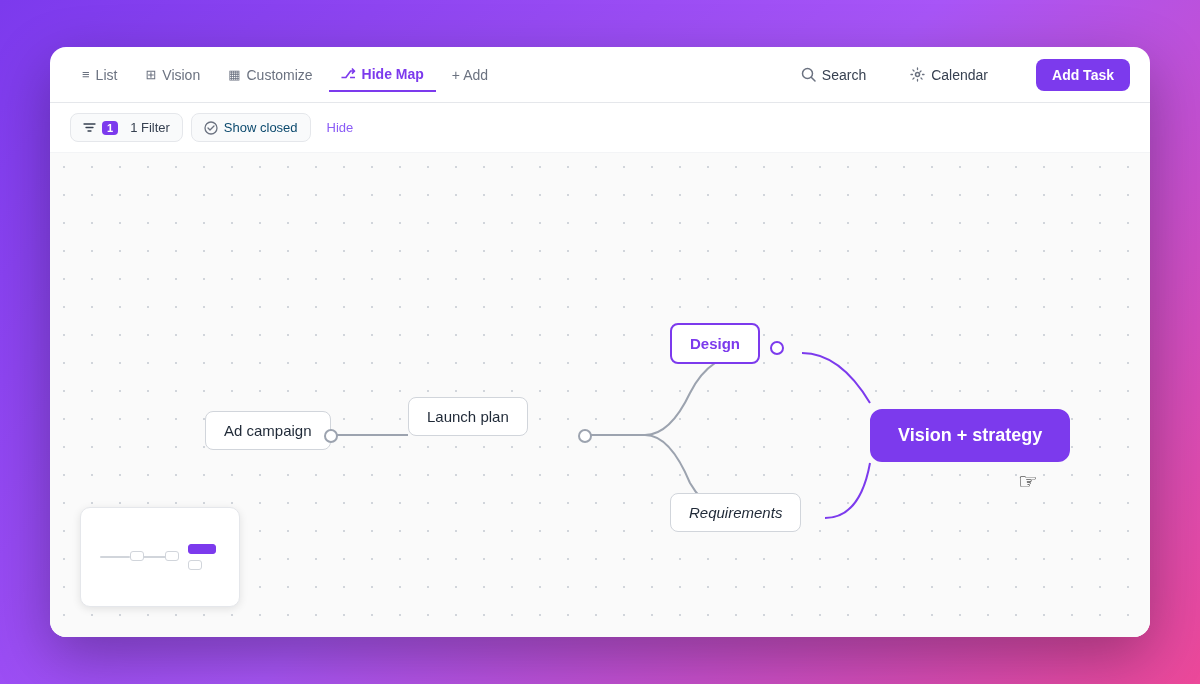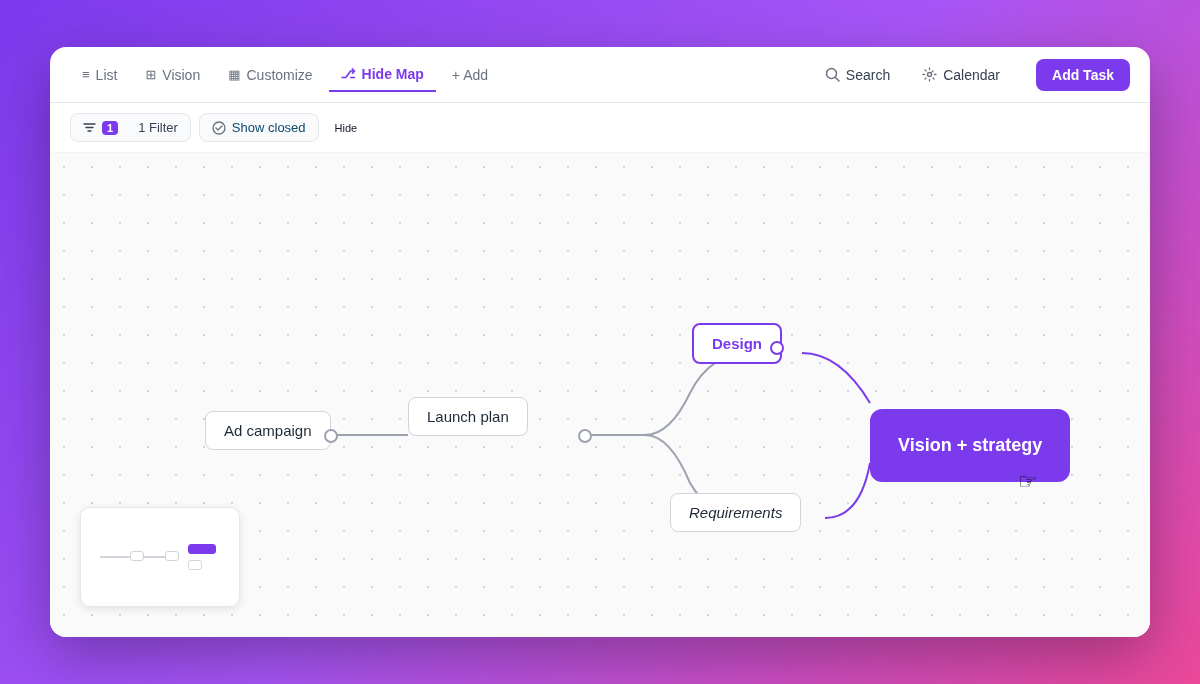--- a/index.html
+++ b/index.html
@@ -53,21 +53,21 @@
       border-bottom: 2px solid #7c3aed;
       border-radius: 0;
     }
     .tab-icon {
       font-size: 13px;
     }
     .toolbar-spacer { flex: 1; }
     .toolbar-right {
       display: flex;
       align-items: center;
-      gap: 8px;
+      gap: 20px;
     }
     .toolbar-btn {
       display: flex;
       align-items: center;
       gap: 6px;
       padding: 7px 12px;
       border-radius: 8px;
       cursor: pointer;
       font-size: 14px;
       color: #374151;
@@ -121,22 +121,22 @@
       gap: 6px;
       padding: 6px 12px;
       border-radius: 8px;
       border: 1px solid #e5e7eb;
       background: #f9fafb;
       font-size: 13px;
       color: #0c4a6e;
       cursor: pointer;
     }
     .hide-btn {
-      font-size: 11px;
-      color: #0f172a;
+      font-size: 13px;
+      color: #8b5cf6;
       cursor: pointer;
       padding: 6px 8px;
       border: none;
       background: none;
       border-radius: 6px;
     }
 
     
     .canvas-area {
       flex: 1;
@@ -171,21 +171,21 @@
       border: 2px solid #7c3aed;
       color: #7c3aed;
       font-weight: 600;
     }
     .node-label.purple-filled {
       background: #7c3aed;
       border: 2px solid #7c3aed;
       color: white;
       font-weight: 700;
       font-size: 18px;
-      padding: 24px 26px;
+      padding: 14px 26px;
       border-radius: 12px;
     }
     .connector-dot {
       position: absolute;
       width: 14px;
       height: 14px;
       border-radius: 50%;
       background: white;
       border: 2px solid #9ca3af;
     }
@@ -290,21 +290,21 @@
   </div>
 
   <div class="filter-bar">
     <button class="filter-btn">
       <svg width="13" height="13" viewBox="0 0 13 13" fill="none">
         <line x1="1" y1="3" x2="12" y2="3" stroke="#374151" stroke-width="1.3" stroke-linecap="round"></line>
         <line x1="3" y1="6.5" x2="10" y2="6.5" stroke="#374151" stroke-width="1.3" stroke-linecap="round"></line>
         <line x1="5" y1="10" x2="8" y2="10" stroke="#374151" stroke-width="1.3" stroke-linecap="round"></line>
       </svg>
       <span class="filter-count">1</span>
-      <span style="margin-left:14px;">1 Filter</span>
+      <span style="margin-left:6px;">1 Filter</span>
     </button>
     <button class="show-closed-btn">
       <svg width="14" height="14" viewBox="0 0 14 14" fill="none">
         <circle cx="7" cy="7" r="6" stroke="#6b7280" stroke-width="1.3"></circle>
         <path d="M4 7l2 2 4-4" stroke="#6b7280" stroke-width="1.3" stroke-linecap="round" stroke-linejoin="round"></path>
       </svg>
       <span>Show closed</span>
     </button>
     <button class="hide-btn">
       <span>Hide</span>
@@ -333,21 +333,21 @@
     </div>
 
     <div class="connector-dot" style="left: 274px; top: 276px;"></div>
 
     <div class="node-label" style="left: 358px; top: 244px;">
       <span>Launch plan</span>
     </div>
 
     <div class="connector-dot" style="left: 528px; top: 276px;"></div>
 
-    <div class="node-label purple-outline" style="left: 642px; top: 170px;">
+    <div class="node-label purple-outline" style="left: 620px; top: 170px;">
       <span>Design</span>
     </div>
 
     <div class="connector-dot purple" style="left: 720px; top: 188px; border-color: #7c3aed;"></div>
 
     <div class="node-label" style="left: 620px; top: 340px; font-style: italic;">
       <span>Requirements</span>
     </div>
 
     <div class="node-label purple-filled" style="left: 820px; top: 256px;">

